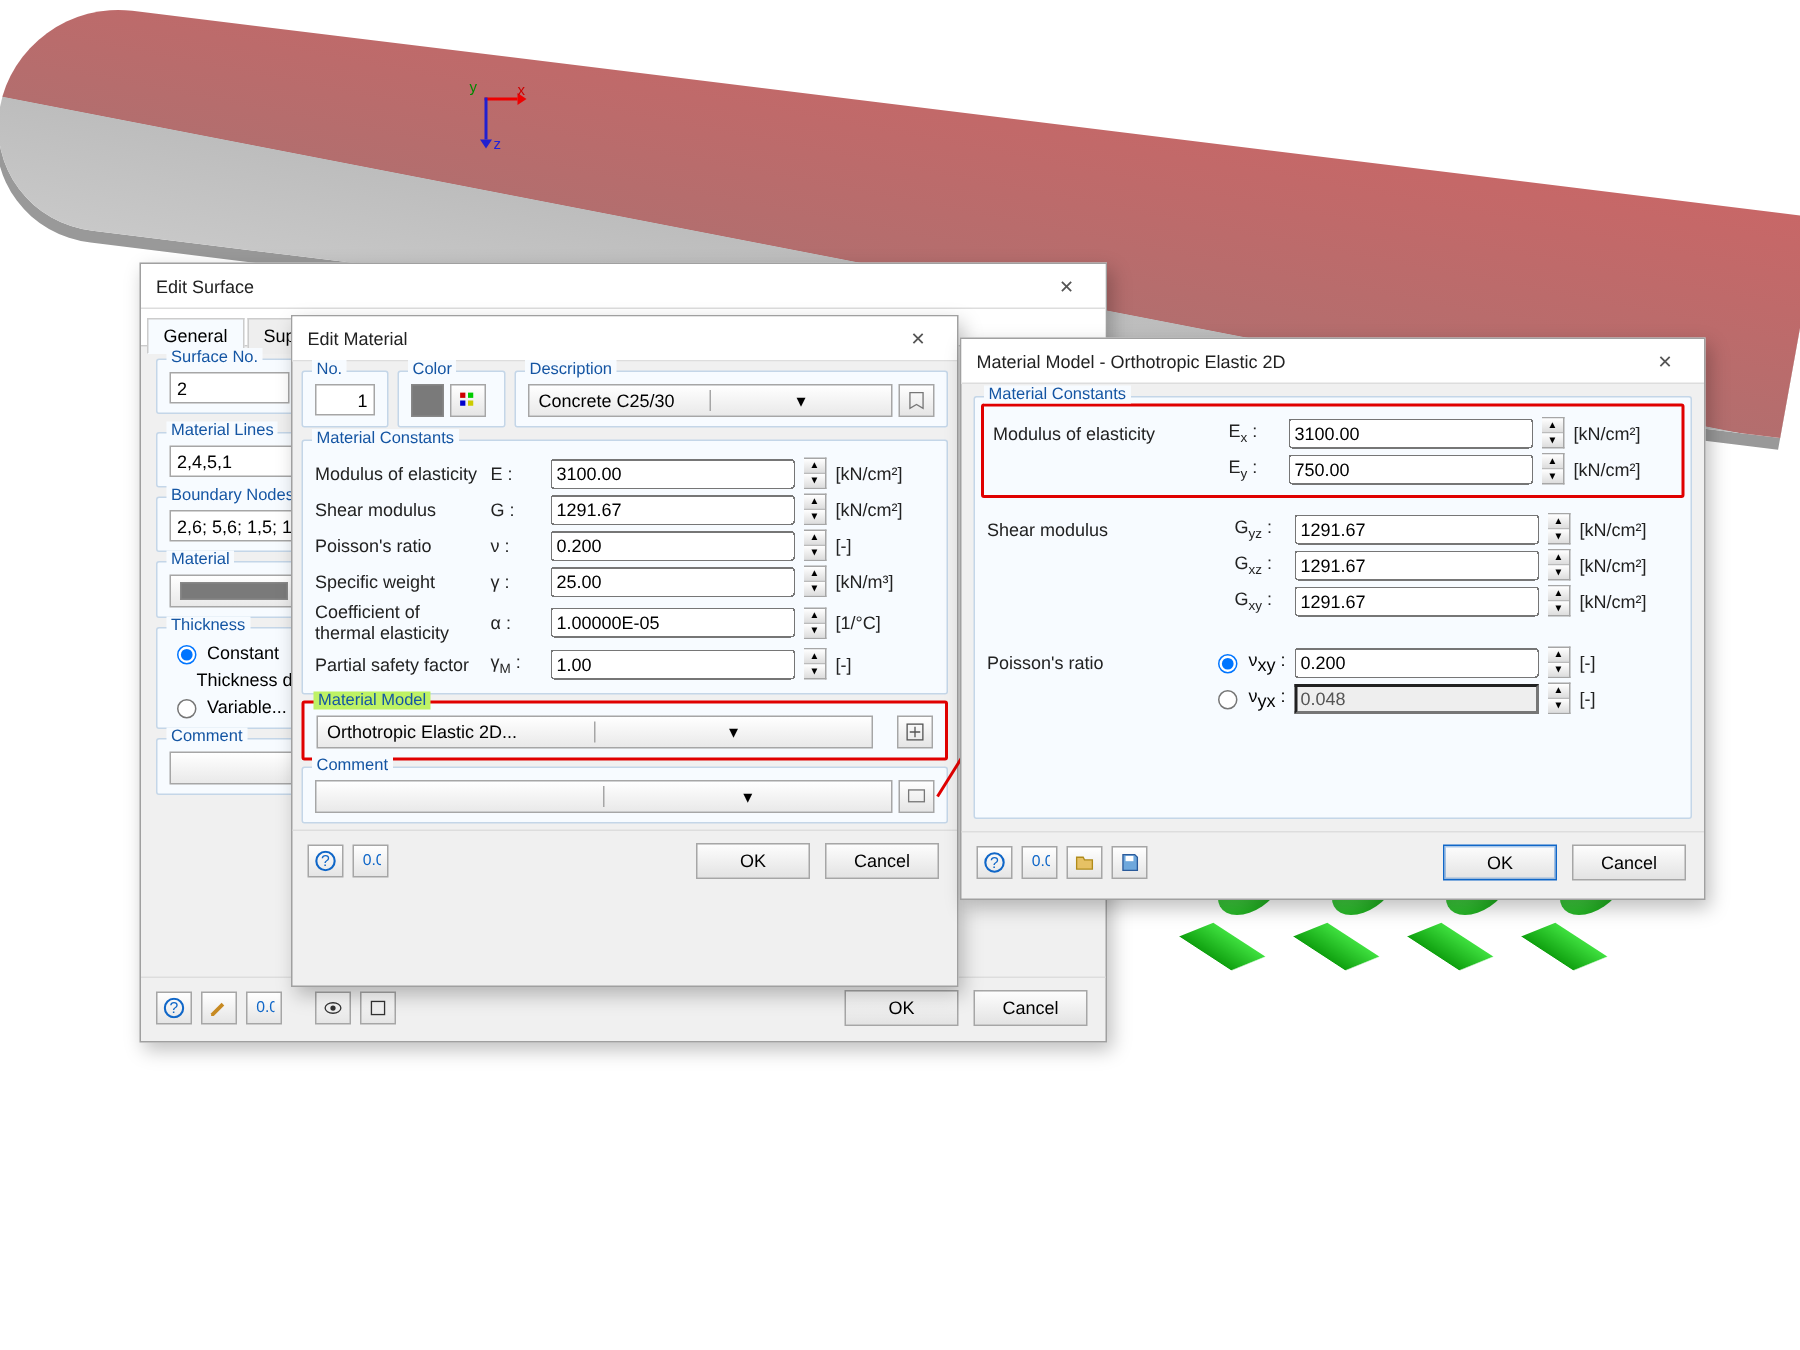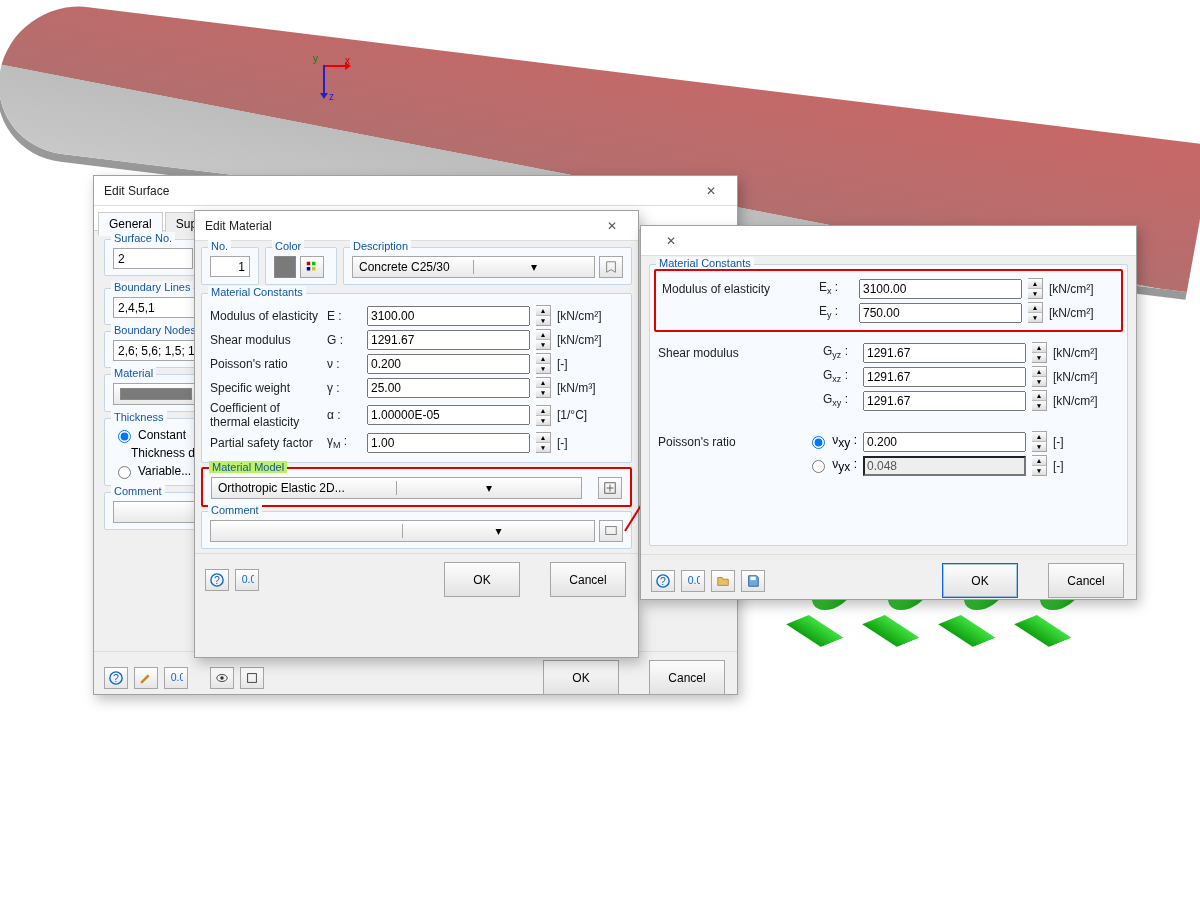--- a/index.html
+++ b/index.html
@@ -38,21 +38,21 @@
   input[type=text].val { width:90px; height:21px; padding:0 4px; text-align:right; border:1px solid #a6a6a6; background:#fff; }
   input[type=text].valL { width:150px; height:21px; padding:0 4px; text-align:left; border:1px solid #a6a6a6; background:#fff; }
   .spin { display:inline-flex; flex-direction:column; width:15px; height:21px; border:1px solid #a6a6a6; border-left:none; }
   .spin b { flex:1; font-size:7px; text-align:center; line-height:9px; background:linear-gradient(#fff,#ddd); border-bottom:1px solid #bbb; cursor:pointer;}
   .spin b:last-child { border:none; }
   .combo { display:flex; align-items:center; height:22px; border:1px solid #a6a6a6; background:linear-gradient(#fff,#e9e9e9); }
   .combo span { flex:1; padding:0 6px; }
   .combo .dd { width:18px; text-align:center; border-left:1px solid #a6a6a6; cursor:pointer; }
   .iconbtn { width:24px; height:22px; border:1px solid #a6a6a6; background:linear-gradient(#fff,#e5e5e5); display:inline-flex; align-items:center; justify-content:center; cursor:pointer; }
   .iconbtn svg { width:14px; height:14px; }
-  .btn { min-width:76px; height:35px; padding:0 14px; border:1px solid #a6a6a6; background:linear-gradient(#fdfdfd,#e3e3e3); cursor:pointer;margin-left:20px; }
+  .btn { min-width:76px; height:24px; padding:0 14px; border:1px solid #a6a6a6; background:linear-gradient(#fdfdfd,#e3e3e3); cursor:pointer; }
   .btn.primary { border:1px solid #1067c8; box-shadow:inset 0 0 0 1px rgba(16,103,200,.35); }
   .dlg-buttons { display:flex; justify-content:flex-end; gap:10px; padding:8px 12px; }
   .toolbar-left { display:flex; gap:6px; padding:6px 10px; }
 
   
   .tabs { display:flex; background:#fff; border-bottom:1px solid #ccc; padding-left:4px; }
   .tab { padding:4px 10px; border:1px solid #ccc; border-bottom:none; margin-right:2px; background:#eee; cursor:pointer; position:relative; top:6px; }
   .tab.active { background:#f7fbff; border-bottom:1px solid #f7fbff; }
 
   .redbox { border:2px solid #e00000; border-radius:2px; }
@@ -103,21 +103,21 @@
   </div>
   <div class="tabs">
     <div class="tab active">General</div>
     <div class="tab">Support</div>
   </div>
   <div style="padding:2px 4px 0 4px; height:420px; overflow:hidden;">
     <div class="grp" style="width:120px; display:inline-block;"><span class="lgd">Surface No.</span>
       <input type="text" class="valL" style="width: 80px;" value="2">
     </div>
 
-    <div class="grp" style="width:180px;"><span class="lgd">Boundary Lines</span>
+    <div class="grp" style="width:180px;"><span class="lgd">Material Lines</span>
       <input type="text" class="valL" style="width: 100%;" value="2,4,5,1">
     </div>
     <div class="grp" style="width:180px;"><span class="lgd">Boundary Nodes</span>
       <input type="text" class="valL" style="width: 100%;" value="2,6; 5,6; 1,5; 1,2">
     </div>
     <div class="grp" style="width:180px;">
         <span class="lgd">Material</span>
       <div class="combo" style="width:100%">
         <span style="display:flex;align-items:center;gap:6px;">
             <span class="swatch" style="width:12px;height:12px"></span>
@@ -342,20 +342,21 @@
       <button class="btn">OK</button>
       <button class="btn">Cancel</button>
     </div>
   </div>
 </div>
 
 <div class="arrow-line" style="left:625px; top:530px; width:190px; transform:rotate(-58deg);"></div>
 
 <div class="dialog" style="left:640px; top:225px; width:497px; height:375px;">
   <div class="titlebar">
+    <span class="ttl">Material Model - Orthotropic Elastic 2D</span>
     <span class="x">✕</span>
   </div>
 
   <div class="grp" style="margin:8px; height:282px;">
       <span class="lgd">Material Constants</span>
 
     <div class="redbox" style="padding:4px 6px; margin:-4px -4px 10px -4px;">
       <div class="row">
           <span class="lbl">Modulus of elasticity</span>
           <span class="sym">E<sub>x</sub> :</span>

